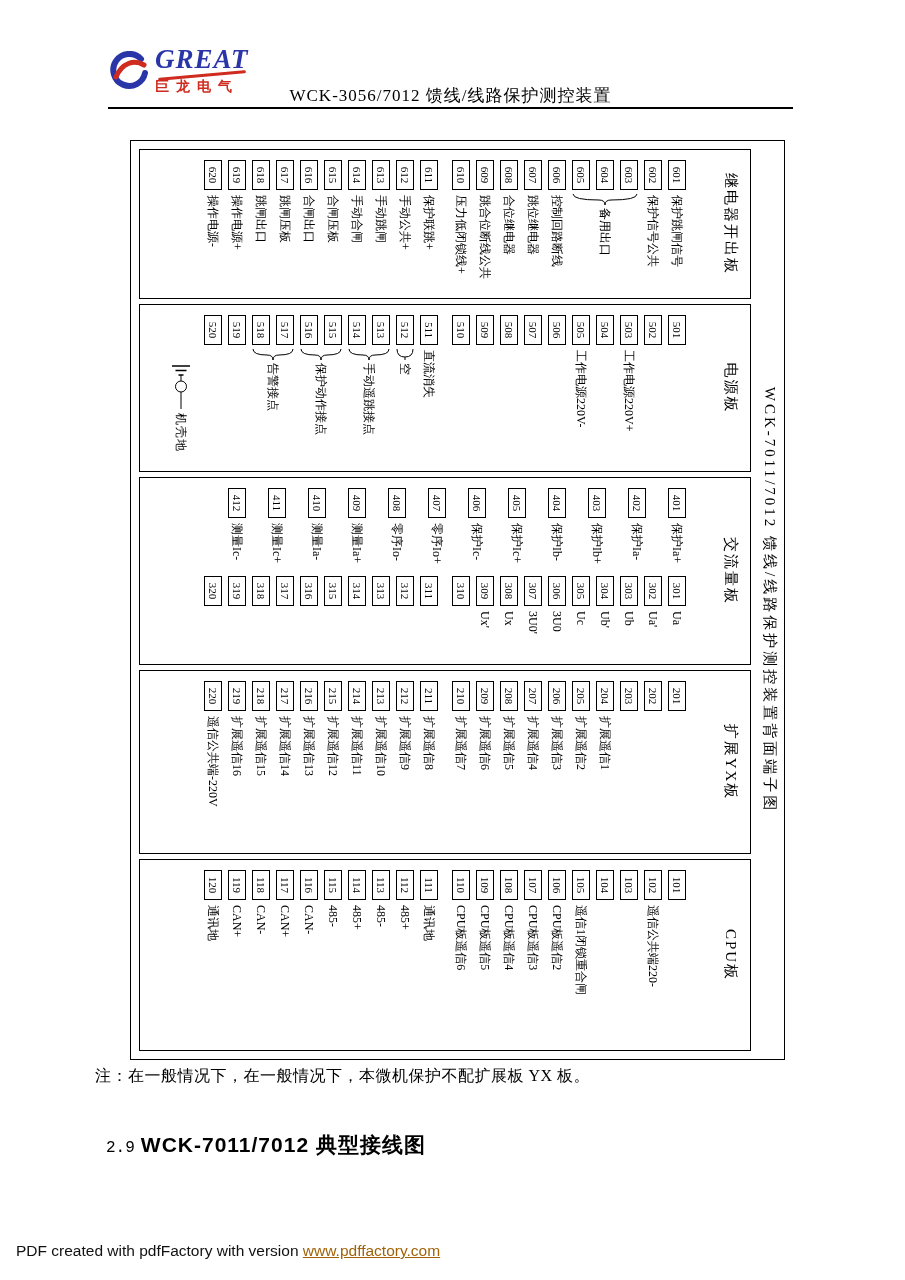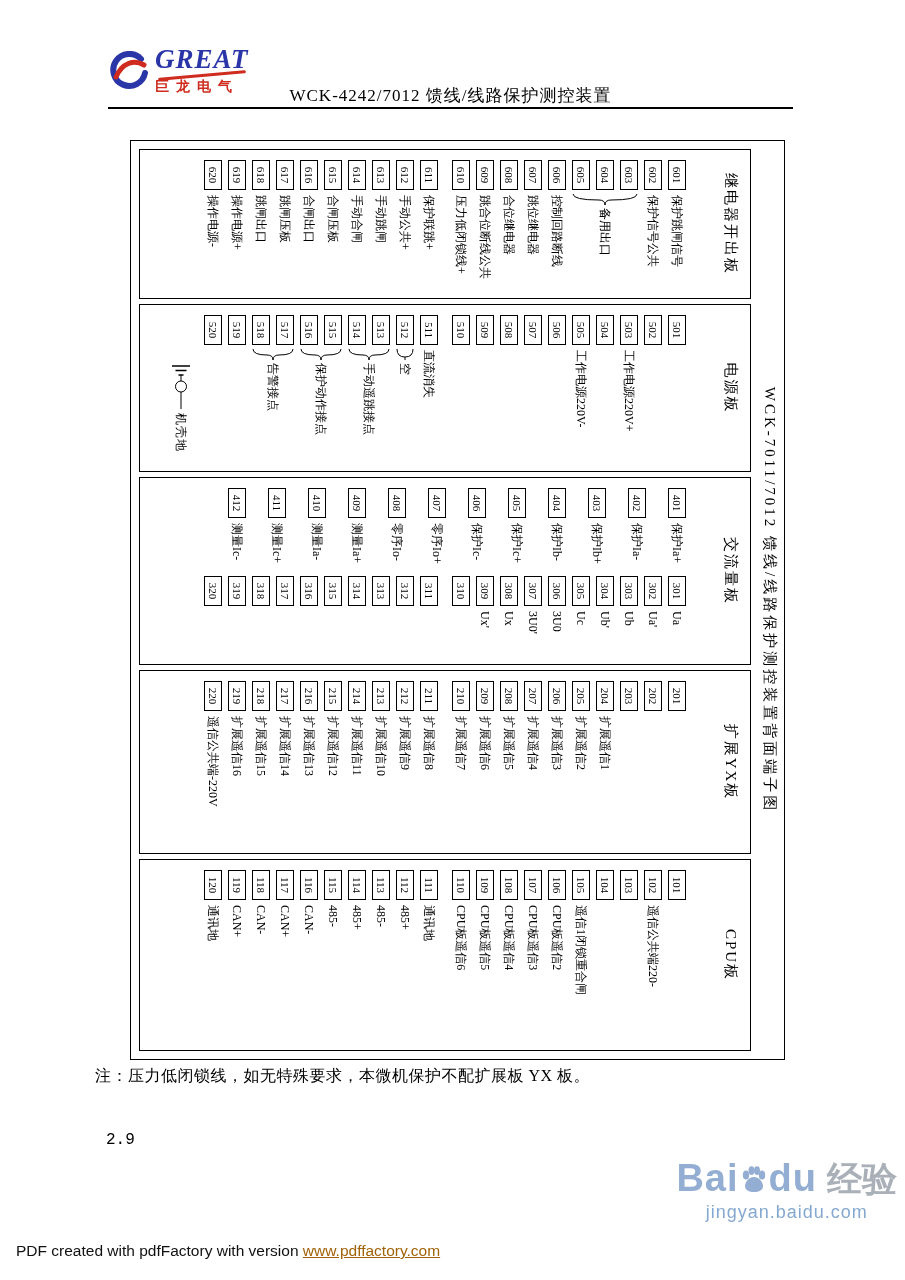--- a/index.html
+++ b/index.html
@@ -76,21 +76,21 @@
       <svg class="logo-icon" viewBox="0 0 40 40">
         <path d="M33 8 A16 16 0 1 0 37 22" fill="none" stroke="#2a35a8" stroke-width="6" stroke-linecap="round"></path>
         <path d="M8 26 C14 12 26 8 36 14" fill="none" stroke="#cf2b1e" stroke-width="5" stroke-linecap="round"></path>
       </svg>
       <div class="logo-text">
         <div class="logo-brand">GREAT</div>
         <div class="logo-swoosh"></div>
         <div class="logo-brand-cn">巨龙电气</div>
       </div>
     </div>
-    <div class="doc-title">WCK-4242/7012 馈线/线路保护测控装置</div>
+    <div class="doc-title">WCK-3056/7012 馈线/线路保护测控装置</div>
     <div class="header-rule"></div>
   </div>
 
   <div class="figure">
     <div class="fig-natural">
       <div class="fig-title">WCK-7011/7012 馈线/线路保护测控装置背面端子图</div>
       <div class="boards-row">
           <div class="board">
             <div class="board-name">继电器开出板</div>
             <div class="board-terms">
@@ -567,40 +567,26 @@
                   <span class="term-num">120</span>
                   <span class="term-label">通讯地</span>
                 </div>
               </div>
             </div>
           </div>
         </div>
     </div>
   </div>
 
-  <div class="note">注：压力低闭锁线，如无特殊要求，本微机保护不配扩展板 YX 板。</div>
+  <div class="note">注：在一般情况下，在一般情况下，本微机保护不配扩展板 YX 板。</div>
 
   <div class="section">
     <span class="sec-num">2.9</span>
+    <span class="sec-title">WCK-7011/7012 典型接线图</span>
   </div>
 
 
-  <div class="watermark">
-    <div class="wm-line1">
-      <span class="wm-text">Bai</span>
-      <svg width="26" height="28" viewBox="0 0 26 28">
-        <ellipse cx="5" cy="10" rx="3.2" ry="4.6" fill="#93aed2"></ellipse>
-        <ellipse cx="21" cy="10" rx="3.2" ry="4.6" fill="#93aed2"></ellipse>
-        <ellipse cx="10.5" cy="5.6" rx="3" ry="4.4" fill="#93aed2"></ellipse>
-        <ellipse cx="16" cy="5.6" rx="3" ry="4.4" fill="#93aed2"></ellipse>
-        <path d="M13 12 C8 12 4 17 4 21 C4 25 8 27 13 27 C18 27 22 25 22 21 C22 17 18 12 13 12 Z" fill="#93aed2"></path>
-      </svg>
-      <span class="wm-text">du</span>
-      <span class="wm-cn">经验</span>
-    </div>
-    <div class="wm-url">jingyan.baidu.com</div>
-  </div>
 
   <div class="footer">
     <span>PDF created with pdfFactory with version </span><a class="footer-link">www.pdffactory.com</a>
   </div>
 
 </div>
 
 </body></html>

